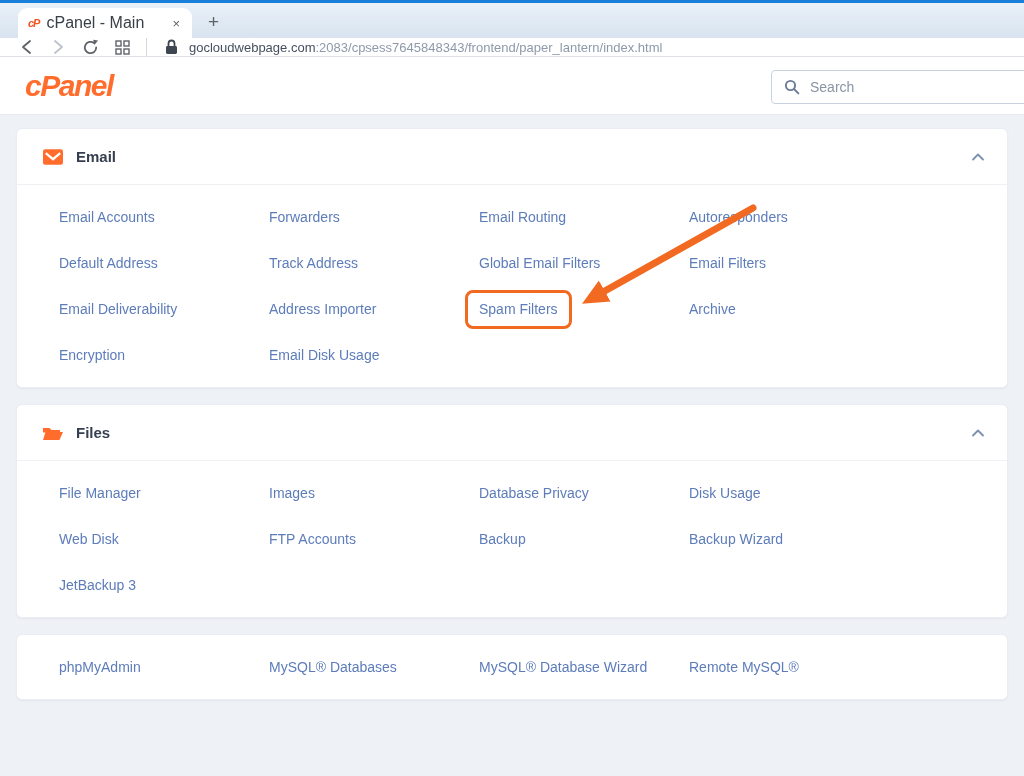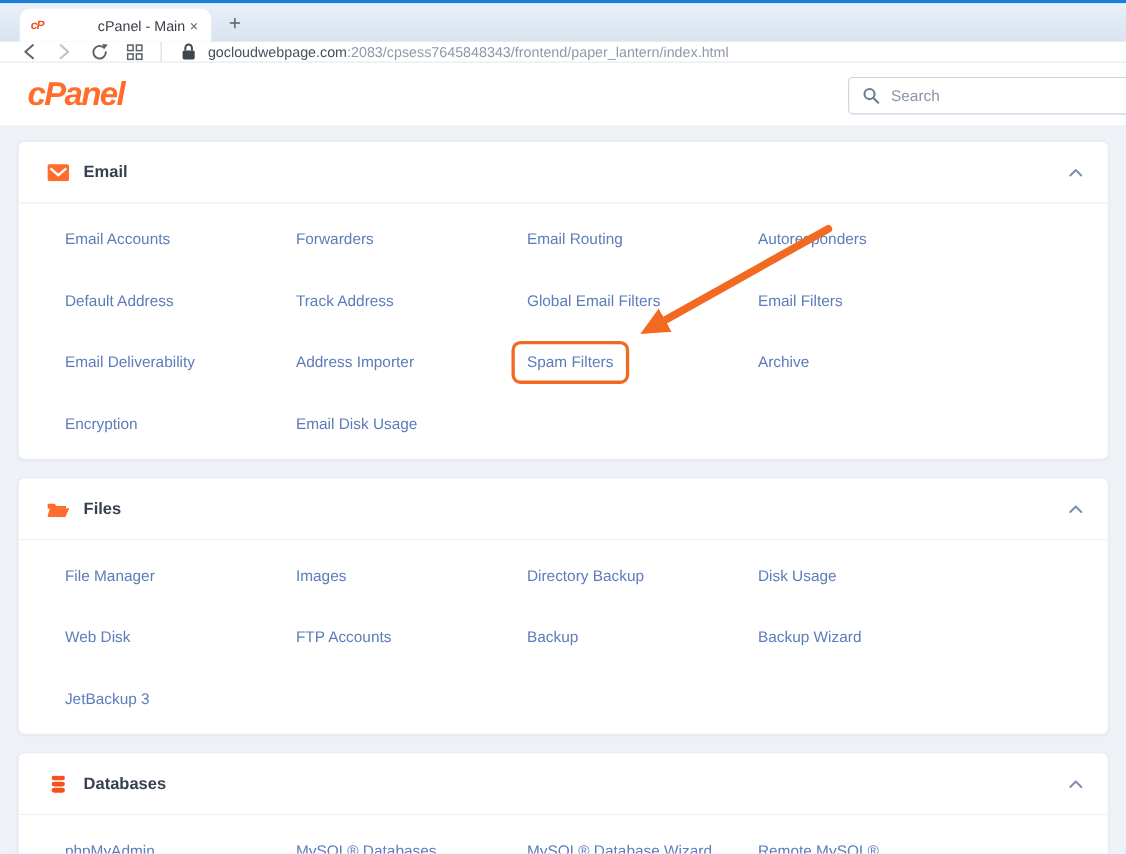--- a/index.html
+++ b/index.html
@@ -5,21 +5,21 @@
   * { margin:0; padding:0; box-sizing:border-box; }
   html,body { width:1024px; height:776px; overflow:hidden; }
   body { font-family:"Liberation Sans", sans-serif; background:#eef1f6; position:relative; }
 
   
   .accent-line { height:3px; background:#1a7edb; }
   .tabbar { height:35px; background:linear-gradient(#e9f1f9,#d8e3ef); display:flex; align-items:flex-end; }
   .tab { margin-left:18px; width:174px; height:30px; background:#fff; border-radius:9px 9px 0 0;
          display:flex; align-items:center; padding:0 8px 0 10px; }
   .favicon { color:#f4511e; font-weight:bold; font-style:italic; font-size:11px; letter-spacing:-1px; margin-right:7px; }
-  .tab-title { font-size:13px; color:#3a4049; flex:1; white-space:nowrap; overflow:hidden;text-align:right; }
+  .tab-title { font-size:16px; color:#3a4049; flex:1; white-space:nowrap; overflow:hidden; }
   .tab-close { color:#5f6368; font-size:13px; padding:2px 4px; cursor:pointer; }
   .newtab { color:#5f6368; font-size:19px; font-weight:300; margin:0 0 5px 10px; padding:0 6px; cursor:pointer; }
 
   .toolbar { height:19px; background:#fff; display:flex; align-items:center; border-bottom:1px solid #dfe3e8; padding-left:12px; }
   .nav-btn { width:28px; height:28px; display:flex; align-items:center; justify-content:center; margin-right:4px; }
   .toolbar .divider { width:1px; height:18px; background:#d5d9de; margin:0 10px 0 6px; }
   .urlbox { display:flex; align-items:center; gap:14px; font-size:13px; }
   .url-domain { color:#45505f; }
   .url-path { color:#8e99ab; }
 
@@ -35,21 +35,21 @@
 
   
   .content { padding:13px 16px 0; }
   .card { background:#fff; border:1px solid #e9edf3; border-radius:6px; margin-bottom:16px;
           box-shadow:0 1px 2px rgba(40,60,90,.05); }
   .card-header { height:56px; display:flex; align-items:center; padding:0 22px 0 26px;
                  border-bottom:1px solid #eef0f4; cursor:pointer; }
   .sec-icon { width:20px; height:16px; margin-right:13px; flex:none; display:flex; align-items:center; }
   .sec-title { font-size:15px; font-weight:bold; color:#363f4f; flex:1; }
   .collapse { width:14px; height:10px; }
-  .grid { display:grid; grid-template-columns:repeat(4,210px); grid-auto-rows:20px; row-gap:36px;
+  .grid { display:grid; grid-template-columns:repeat(4,210px); grid-auto-rows:20px; row-gap:26px;
           padding:22px 0 22px 42px; justify-items:start; align-items:center; }
   .app-link { color:#5d7cba; font-size:14px; text-decoration:none; line-height:20px; position:relative; white-space:nowrap; }
   .app-link.hl::before { content:""; position:absolute; left:-14px; right:-14px; top:-9px; bottom:-10px;
           border:3px solid #f26a21; border-radius:8px; }
 
   
   .annot { position:absolute; left:0; top:0; pointer-events:none; z-index:6; }
 </style>
 </head>
 <body>
@@ -175,42 +175,31 @@
           </svg>
       </span>
       <span class="sec-title">Files</span>
       <svg class="collapse" viewBox="0 0 14 10">
           <use href="#sym-chevron-up"></use>
         </svg>
     </div>
     <div class="grid">
         <a href="#" class="app-link">File Manager</a>
         <a href="#" class="app-link">Images</a>
-        <a href="#" class="app-link">Directory Backup</a>
+        <a href="#" class="app-link">Database Privacy</a>
         <a href="#" class="app-link">Disk Usage</a>
         <a href="#" class="app-link">Web Disk</a>
         <a href="#" class="app-link">FTP Accounts</a>
         <a href="#" class="app-link">Backup</a>
         <a href="#" class="app-link">Backup Wizard</a>
         <a href="#" class="app-link">JetBackup 3</a>
       </div>
   </div>
 
   <div class="card">
-    <div class="card-header">
-      <span class="sec-icon">
-        <svg width="20" height="16">
-            <use href="#sym-database"></use>
-          </svg>
-      </span>
-      <span class="sec-title">Databases</span>
-      <svg class="collapse" viewBox="0 0 14 10">
-          <use href="#sym-chevron-up"></use>
-        </svg>
-    </div>
     <div class="grid">
         <a href="#" class="app-link">phpMyAdmin</a>
         <a href="#" class="app-link">MySQL® Databases</a>
         <a href="#" class="app-link">MySQL® Database Wizard</a>
         <a href="#" class="app-link">Remote MySQL®</a>
       </div>
   </div>
 </div>
 
 <svg class="annot" width="1024" height="776" viewBox="0 0 1024 776">

